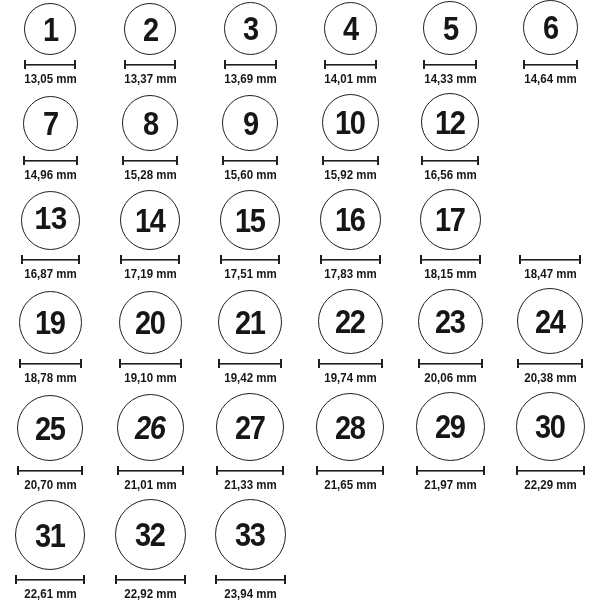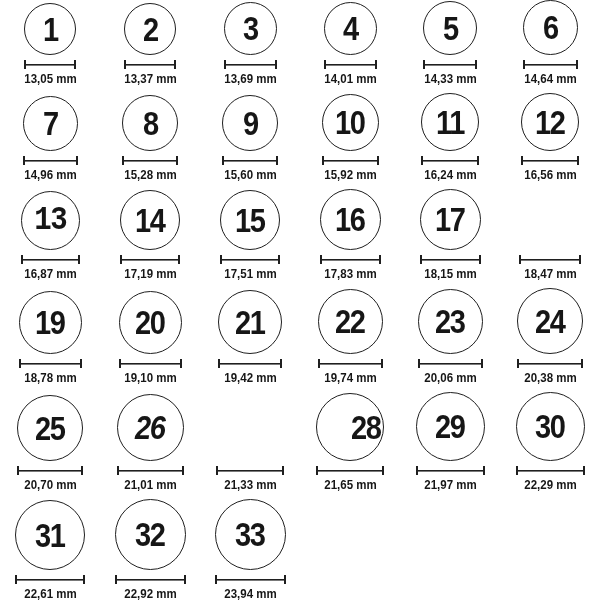--- a/index.html
+++ b/index.html
@@ -139,27 +139,20 @@
   </div>
       <div class="cell">
     <div class="circle" style="width: 57px; height: 57px;">
       <span class="num">10</span>
     </div>
     <div class="measure" style="width: 57px;"></div>
     <div class="label">15,92 mm</div>
   </div>
       <div class="cell">
     <div class="circle" style="width: 58px; height: 58px;">
-      <span class="num">11</span>
-    </div>
-    <div class="measure" style="width: 58px;"></div>
-    <div class="label">16,24 mm</div>
-  </div>
-      <div class="cell">
-    <div class="circle" style="width: 58px; height: 58px;">
       <span class="num">12</span>
     </div>
     <div class="measure" style="width: 58px;"></div>
     <div class="label">16,56 mm</div>
   </div>
     </div>
     <div class="row">
       <div class="cell">
     <div class="circle" style="width: 59px; height: 59px; font-family: Liberation Mono, monospace;">
       <span class="num">13</span>
@@ -253,25 +246,28 @@
     <div class="label">20,70 mm</div>
   </div>
       <div class="cell">
     <div class="circle" style="width: 67px; height: 67px; font-style: italic;">
       <span class="num">26</span>
     </div>
     <div class="measure" style="width: 67px;"></div>
     <div class="label">21,01 mm</div>
   </div>
       <div class="cell">
+    <div class="circle" style="width: 68px; height: 68px;">
+      <span class="num">27</span>
+    </div>
     <div class="measure" style="width: 68px;"></div>
     <div class="label">21,33 mm</div>
   </div>
       <div class="cell">
-    <div class="circle" style="width: 68px; height: 68px; justify-content: flex-end;">
+    <div class="circle" style="width: 68px; height: 68px;">
       <span class="num">28</span>
     </div>
     <div class="measure" style="width: 68px;"></div>
     <div class="label">21,65 mm</div>
   </div>
       <div class="cell">
     <div class="circle" style="width: 69px; height: 69px;">
       <span class="num">29</span>
     </div>
     <div class="measure" style="width: 69px;"></div>

